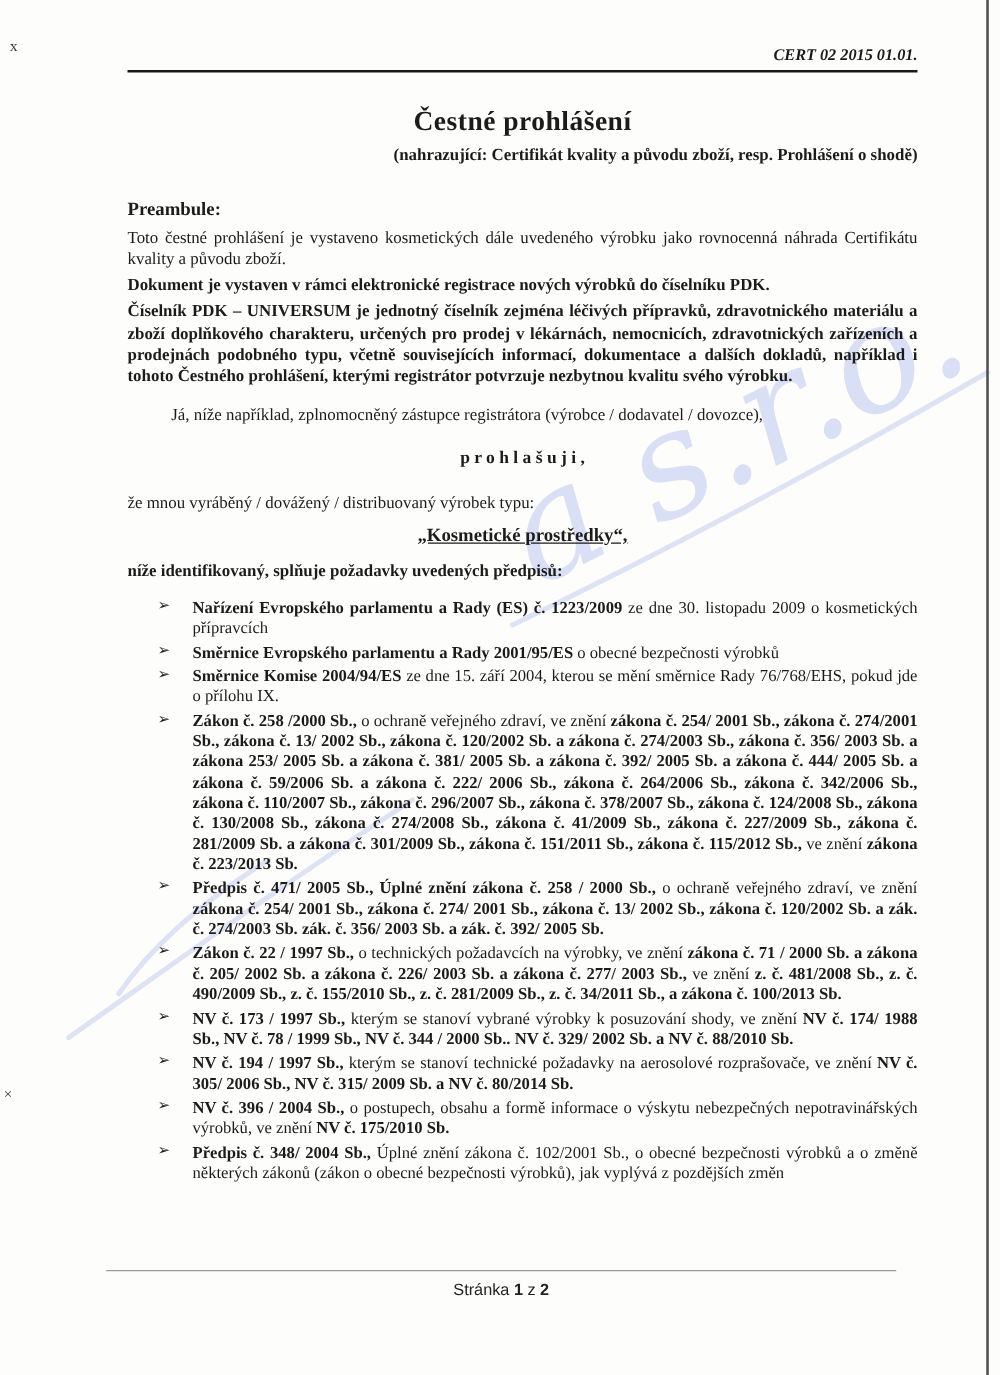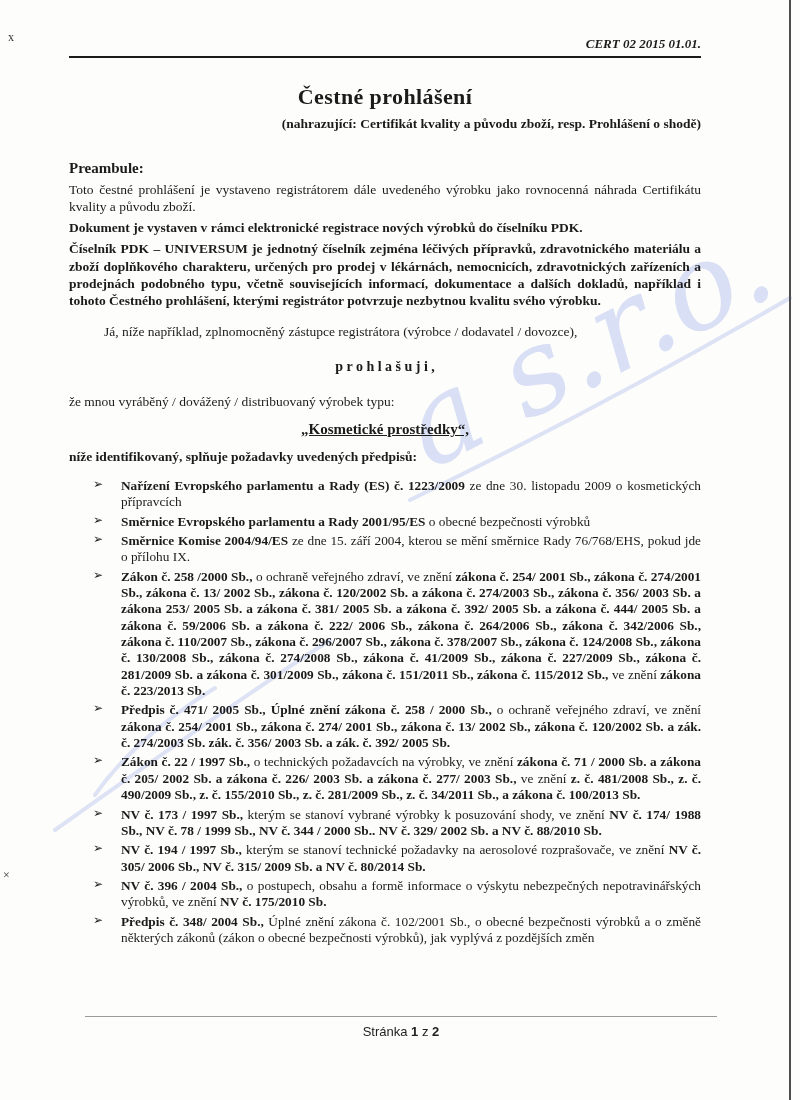--- a/index.html
+++ b/index.html
@@ -15,21 +15,21 @@
     overflow: hidden;
   }
   .watermark { position: absolute; left: 0; top: 0; pointer-events: none; }
   .wm-text {
     font-family: "DejaVu Serif", serif;
     font-style: italic;
     font-size: 118px;
     opacity: 0.55;
   }
   .wm-stroke { fill: none; stroke-width: 4; opacity: 0.5; stroke-linecap: round; }
-  .content { position: absolute; left: 69px; width: 632px; top: 36px; }
+  .content { position: absolute; left: 102px; width: 632px; top: 36px; }
   .header-code { text-align: right; font-style: italic; font-weight: bold; font-size: 13px; }
   .header-rule { border-top: 2px solid #1b1b1b; margin-top: 4px; }
   .doc-title { margin-top: 26px; text-align: center; font-size: 22px; font-weight: bold; letter-spacing: 0.4px; }
   .doc-subtitle { margin-top: 6px; text-align: right; font-size: 13.5px; font-weight: bold; }
   .preamble-heading { margin-top: 28px; font-size: 15px; font-weight: bold; }
   .para { margin-top: 4px; font-size: 13.5px; line-height: 1.27; text-align: justify; }
   .b { font-weight: bold; }
   .intro-line { margin-top: 15px; margin-left: 35px; font-size: 13.5px; }
   .prohlasuji-line { margin-top: 19px; text-align: center; font-size: 14px; font-weight: bold; }
   .decl-line { margin-top: 19px; font-size: 13.5px; }
@@ -79,21 +79,21 @@
 
   <div class="content">
 
     <div class="header-code">CERT 02 2015 01.01.</div>
     <div class="header-rule"></div>
 
     <h1 class="doc-title">Čestné prohlášení</h1>
     <div class="doc-subtitle">(nahrazující: Certifikát kvality a původu zboží, resp. Prohlášení o shodě)</div>
 
     <div class="preamble-heading">Preambule:</div>
-    <p class="para"><span>Toto čestné prohlášení je vystaveno registrátorem dále uvedeného výrobku jako rovnocenná náhrada Certifikátu kvality a původu zboží.</span></p>
+    <p class="para"><span>Toto čestné prohlášení je vystaveno kosmetických dále uvedeného výrobku jako rovnocenná náhrada Certifikátu kvality a původu zboží.</span></p>
     <p class="para"><span class="b">Dokument je vystaven v rámci elektronické registrace nových výrobků do číselníku PDK.</span></p>
     <p class="para"><span class="b">Číselník PDK – UNIVERSUM je jednotný číselník zejména léčivých přípravků, zdravotnického materiálu a zboží doplňkového charakteru, určených pro prodej v lékárnách, nemocnicích, zdravotnických zařízeních a prodejnách podobného typu, včetně souvisejících informací, dokumentace a dalších dokladů, například i tohoto Čestného prohlášení, kterými registrátor potvrzuje nezbytnou kvalitu svého výrobku.</span></p>
 
     <p class="intro-line">Já, níže například, zplnomocněný zástupce registrátora (výrobce / dodavatel / dovozce),</p>
     <p class="prohlasuji-line">p r o h l a š u j i ,</p>
     <p class="decl-line">že mnou vyráběný / dovážený  / distribuovaný výrobek typu:</p>
     <p class="product-line">„Kosmetické prostředky“,</p>
     <p class="decl-line2">níže identifikovaný, splňuje požadavky uvedených předpisů:</p>
 
     <ul class="bullets">

